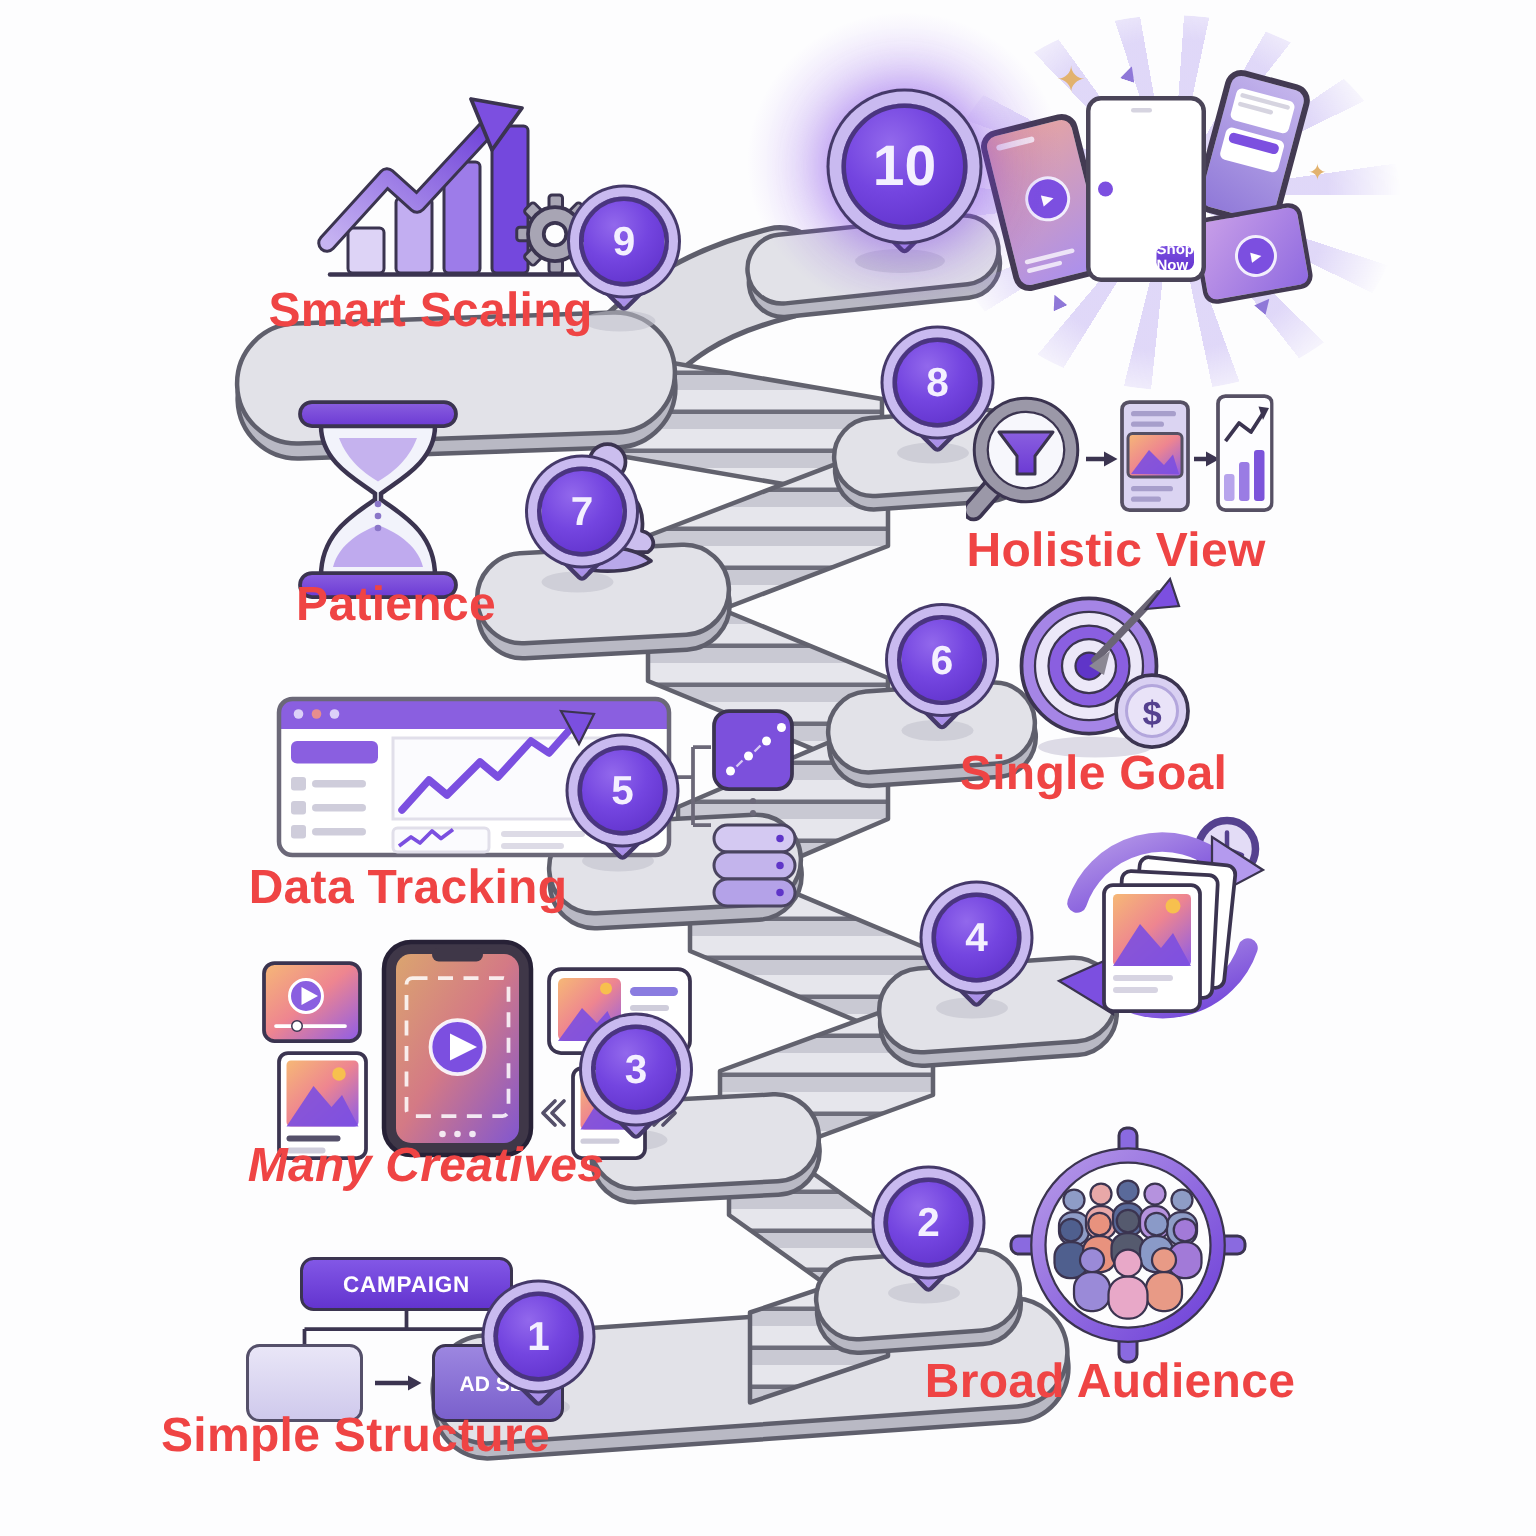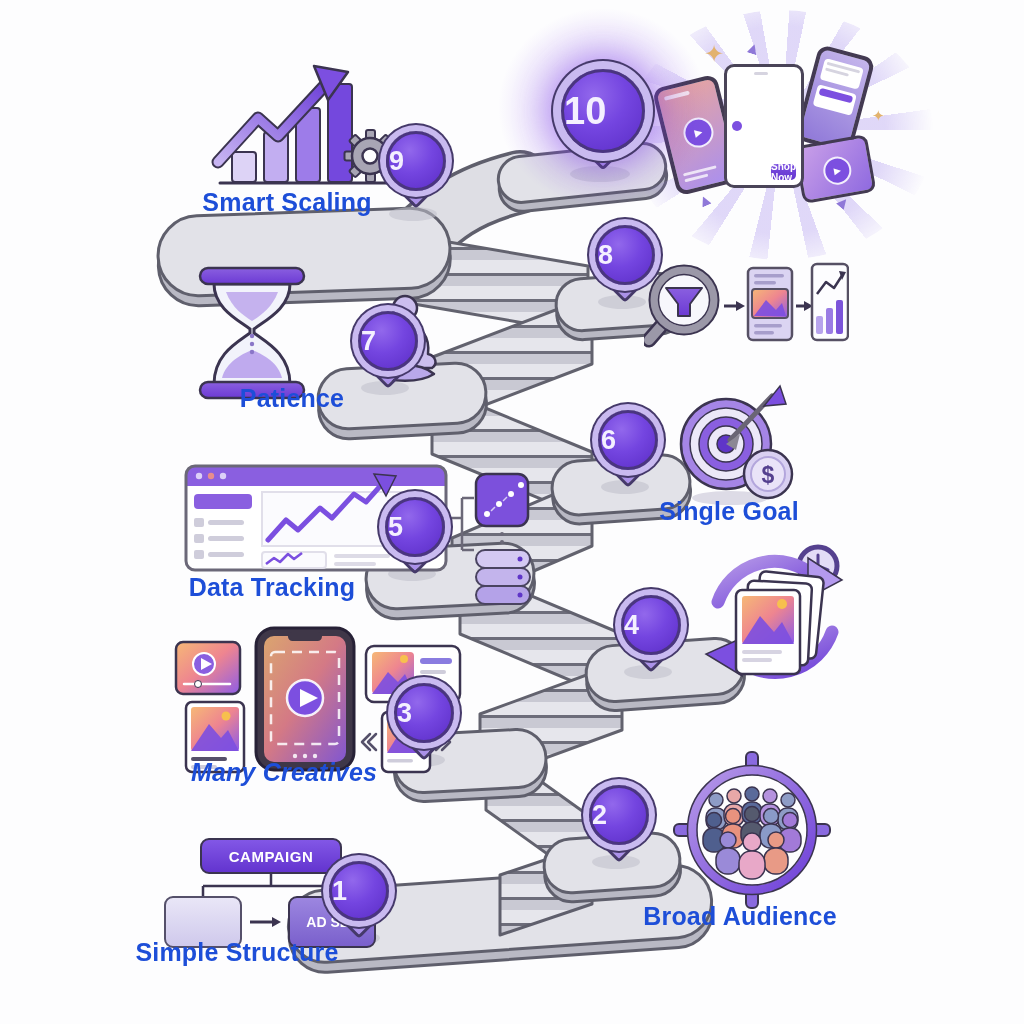--- a/index.html
+++ b/index.html
@@ -1,31 +1,31 @@
 <!DOCTYPE html>
 <html><head>
 <meta charset="utf-8">
 <style>
   html,body{margin:0;padding:0;background:#ffffff;}
   #stage{position:relative;width:1024px;height:1024px;background:#fdfdfe;overflow:hidden;
          font-family:"Liberation Sans",sans-serif;}
   .abs{position:absolute;}
   
   .step-label{position:absolute;transform:translateX(-50%);white-space:nowrap;
-    font-weight:700;font-size:25px;color:#1d4ed8;letter-spacing:.2px;z-index:6;}
+    font-weight:700;font-size:32px;color:#ef4444;letter-spacing:.2px;z-index:6;}
   
   .pin{position:absolute;width:54px;height:54px;z-index:7;}
   .pin .tail{position:absolute;left:50%;top:32px;width:32px;height:32px;margin-left:-16px;
     transform:rotate(45deg);background:linear-gradient(135deg,#d3c6f4,#a astray);
     background:linear-gradient(135deg,#d3c6f4,#a78ce8);
     border:3px solid #45396a;border-radius:4px;z-index:1;}
   .pin .head{position:absolute;left:0;top:0;width:54px;height:54px;border-radius:50%;
     background:radial-gradient(circle at 38% 30%,#9268ec 0%,#7445e0 45%,#5b2dc6 100%);
     border:3px solid #4a3580;box-shadow:0 0 0 6px #c9baf0,0 0 0 8px #45396a;
-    display:flex;align-items:center;justify-content:flex-start;z-index:2;}
+    display:flex;align-items:center;justify-content:center;z-index:2;}
   .pin .head span{color:#f4f0ff;font-weight:700;font-size:27px;}
   .pin--xl{width:78px;height:78px;}
   .pin--xl .tail{top:46px;width:40px;height:40px;margin-left:-20px;}
   .pin--xl .head{width:78px;height:78px;box-shadow:0 0 0 8px #c9baf0,0 0 0 10px #45396a,0 0 34px 14px rgba(124,63,230,.45);}
   .pin--xl .head span{font-size:38px;}
   .pin-glow{position:absolute;left:498px;top:8px;width:210px;height:200px;border-radius:50%;z-index:5;
     background:radial-gradient(closest-side,rgba(126,63,230,.38),rgba(126,63,230,0));}
   
   .burst{position:absolute;left:628px;top:10px;width:306px;height:250px;border-radius:50%;z-index:1;
     background:repeating-conic-gradient(from 4deg at 50% 48%,rgba(158,132,236,.30) 0deg 8deg,rgba(158,132,236,0) 8deg 26deg);
@@ -576,20 +576,21 @@
       </div>
     </div>
   <div class="pin pin--xl" style="left:561px;top:69px;">
     <div class="tail"></div>
     <div class="head">
         <span>10</span>
       </div>
     </div>
 
   <div class="step-label" style="left:287px;top:188px;">Smart Scaling</div>
-  <div class="step-label" style="left:264px;top:384px;margin-left:28px;">Patience</div>
+  <div class="step-label" style="left:264px;top:384px;">Patience</div>
+  <div class="step-label" style="left:744px;top:348px;">Holistic View</div>
   <div class="step-label" style="left:729px;top:497px;">Single Goal</div>
   <div class="step-label" style="left:272px;top:573px;">Data Tracking</div>
   <div class="step-label" style="left:284px;top:758px;font-style:italic;">Many Creatives</div>
   <div class="step-label" style="left:740px;top:902px;">Broad Audience</div>
   <div class="step-label" style="left:237px;top:938px;text-align:right;">Simple Structure</div>
 
 </div>
 
 </body></html>

